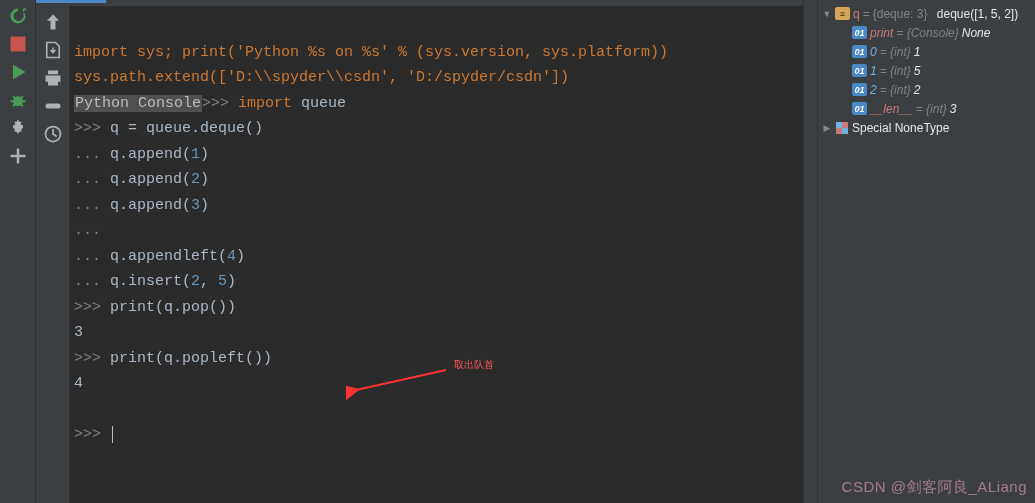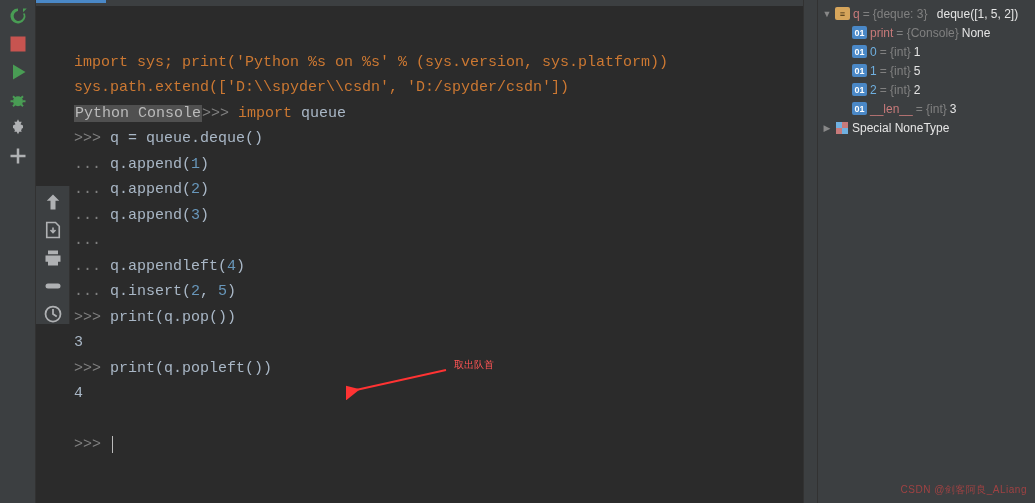--- a/index.html
+++ b/index.html
@@ -37,30 +37,30 @@
 .id { color:#a9b7c6; }
 .prompt { color:#808080; }
 .grayhl { background:#505050; color:#bbb; padding:0 1px;}
 .cursor { border-left:1px solid #bbb; display:inline-block; height:17px; vertical-align:middle; margin-left:2px;}
 .annot { position:absolute; color:#ff5555; font-size:10px; font-family: "Microsoft YaHei", sans-serif; }
 .arrow { position:absolute; }
 
 .vars-panel { width:218px; background:#3c3f41; border-left:1px solid #323232; font-family: "Segoe UI", sans-serif; font-size:12px; color:#bbbbbb; padding-top:4px;}
 .scroll-edge { width:14px; background:#3c3f41; border-left:1px solid #323232;}
 .vrow { display:flex; align-items:center; height:19px; padding-left:4px; gap:3px; white-space:nowrap; overflow:hidden;}
-.vrow.indent1 { padding-left:34px; }
+.vrow.indent1 { padding-left:34px;font-style:italic; }
 .tri { width:10px; text-align:center; color:#888; cursor:pointer; font-size:9px;}
 .badge { display:inline-flex; width:15px; height:13px; background:#4a88c7; color:#fff; font-size:9px; align-items:center; justify-content:center; border-radius:2px; font-weight:bold;}
 .badge.brace { background:#d6a55b; color:#3a2a10; }
 .vn { color:#c77a7a; }
 .vn.blue { color:#6fb0e0; }
 .vt { color:#808080; }
 .vv { color:#e5e5e5; }
 .spicon { width:14px; height:14px; }
-.watermark { position:absolute; right:8px; bottom:6px; color:#ef4444; font-family:"Microsoft YaHei",sans-serif; font-size:10px; opacity:0.55; letter-spacing:0.5px;}
+.watermark { position:absolute; right:8px; bottom:6px; color:#f9a8d4; font-family:"Microsoft YaHei",sans-serif; font-size:15px; opacity:0.55; letter-spacing:0.5px;}
 </style>
 </head>
 <body>
 
 <div class="root">
   <div class="left-gutter">
     <div class="ic green">
         <svg viewBox="0 0 16 16">
           <path d="M12 2v3l3-3h-3zm-4 0a6 6 0 1 0 5.6 4H12a4 4 0 1 1-4-2V2z"></path>
         </svg>
@@ -90,21 +90,21 @@
         <svg viewBox="0 0 16 16">
           <path d="M7 2h2v5h5v2H9v5H7V9H2V7h5z"></path>
         </svg>
       </div>
   </div>
 
   <div class="editor-wrap">
     <div class="tab-strip">
         <div class="active"></div>
       </div>
-    <div style="display:flex; flex:1; min-height:0;align-items:center;">
+    <div style="display:flex; flex:1; min-height:0;">
       <div class="console-col">
         <div class="ic">
             <svg viewBox="0 0 16 16">
               <path d="M8 2l5 5H10v7H6V7H3z" fill="#afb1b3"></path>
             </svg>
           </div>
         <div class="ic">
             <svg viewBox="0 0 16 16">
               <path d="M3 2h7l3 3v9H3zM8 6v4M6 8l2 2 2-2" stroke="#afb1b3" fill="none" stroke-width="1.3"></path>
             </svg>

